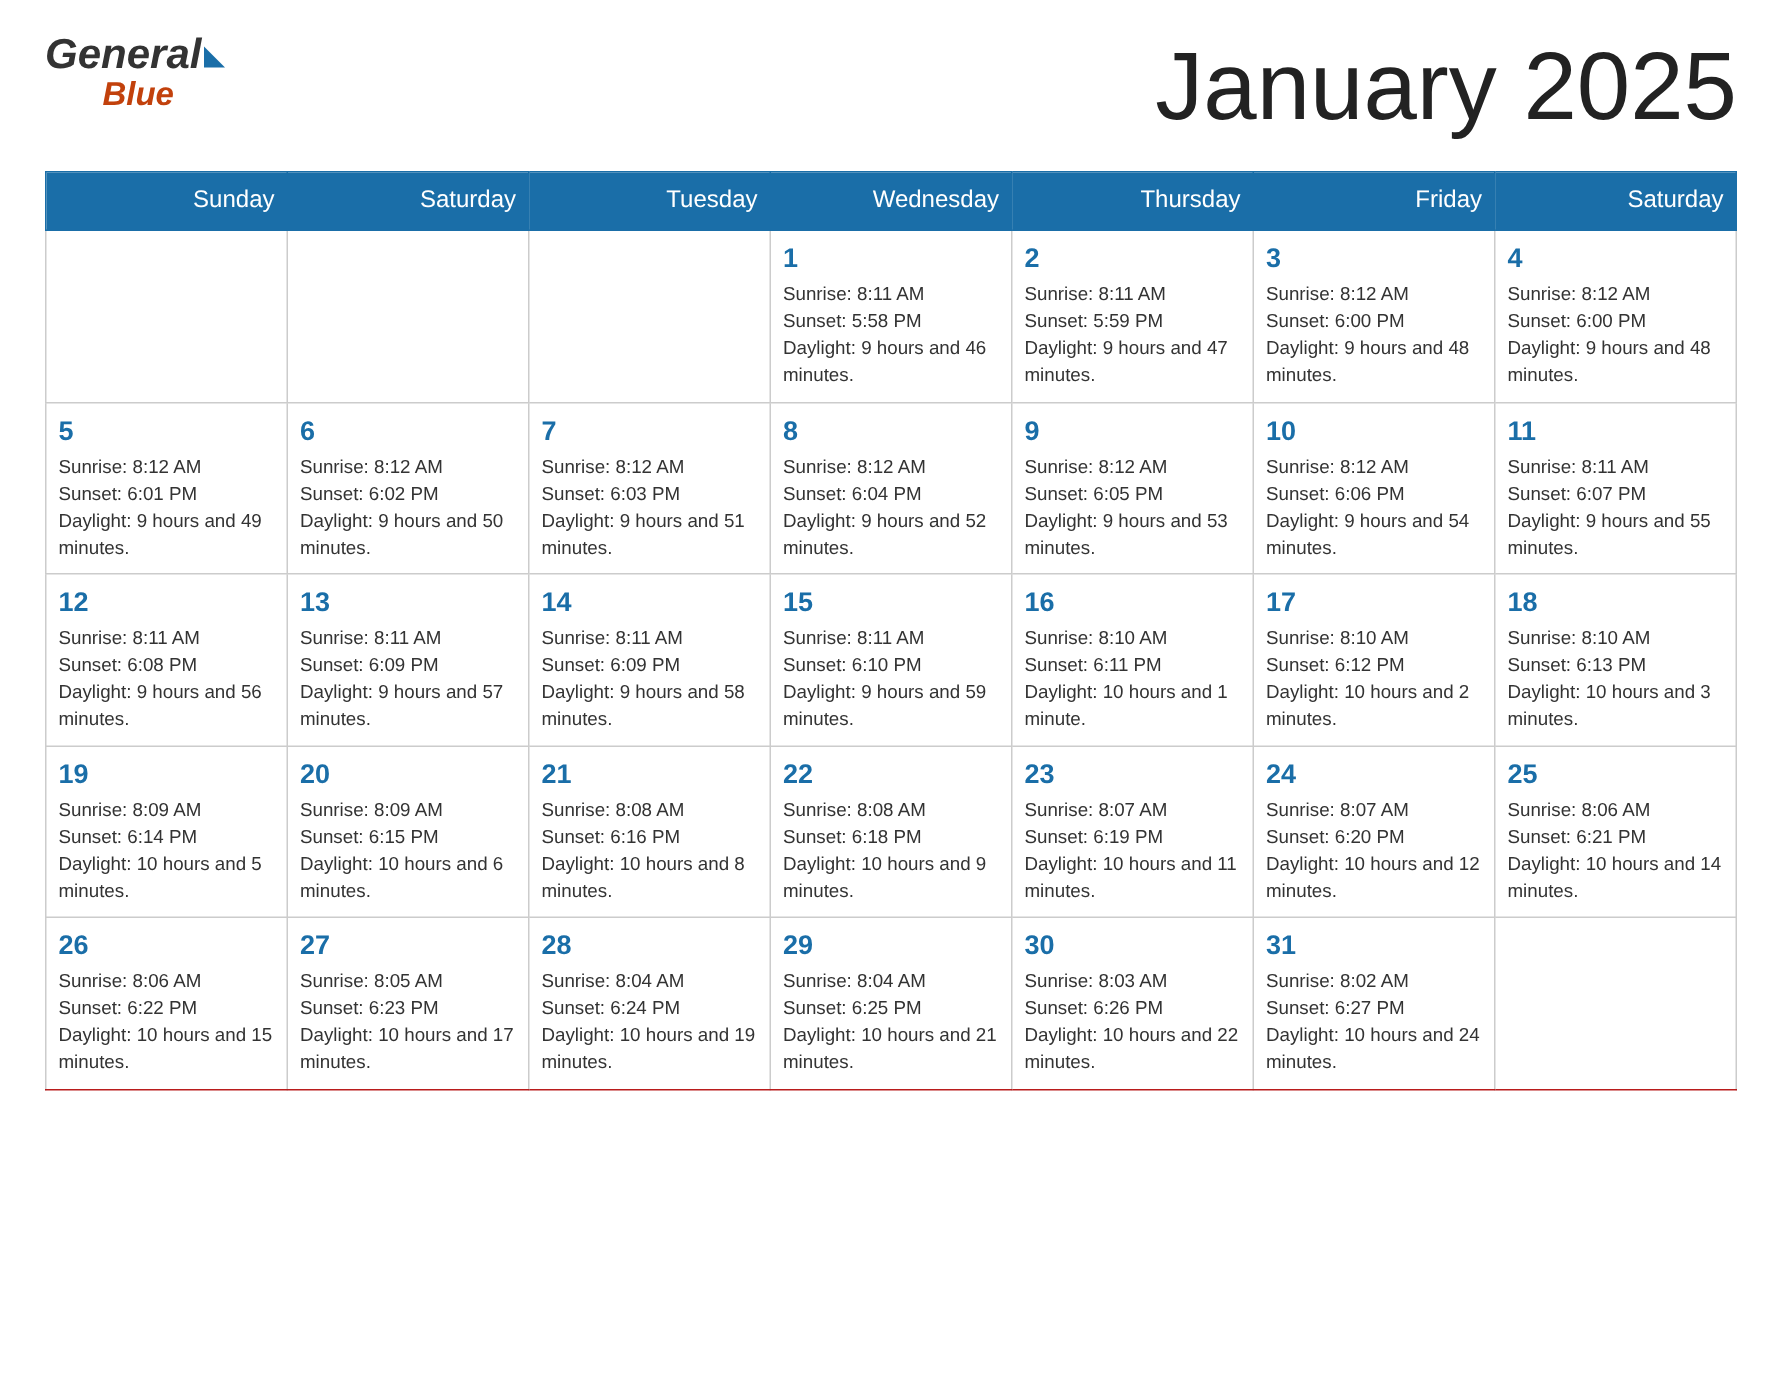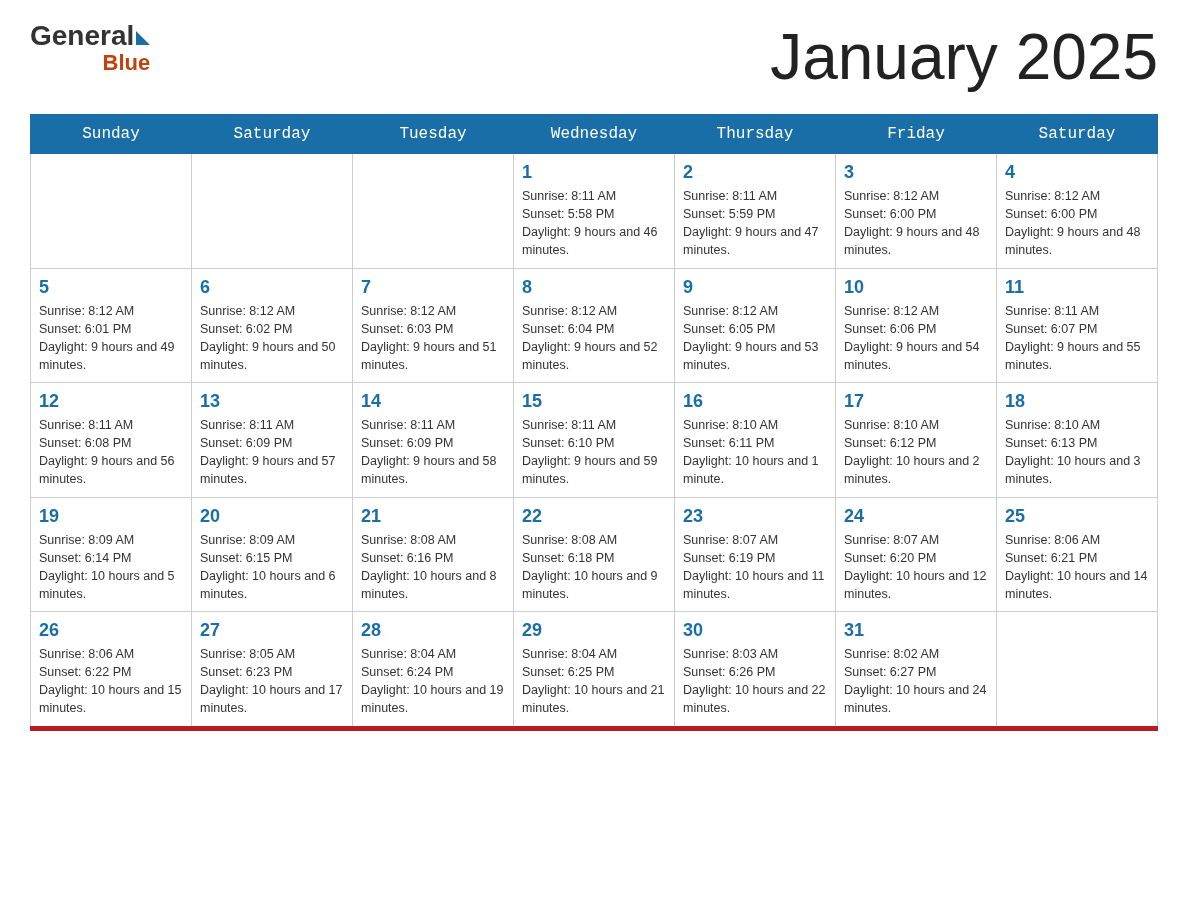--- a/index.html
+++ b/index.html
@@ -12,21 +12,22 @@
     }
     .header {
       display: flex;
       justify-content: space-between;
       align-items: flex-start;
       margin-bottom: 20px;
     }
     .logo {
       display: flex;
       flex-direction: column;
-      align-items: flex-end;
+      align-items: center;
+      font-style: italic;
     }
     .logo-text {
       display: flex;
       align-items: center;
       font-size: 28px;
       font-weight: bold;
       color: #333;
     }
     .logo-general {
       color: #333;
@@ -62,25 +63,24 @@
     }
     .calendar-table {
       width: 100%;
       border-collapse: collapse;
       table-layout: fixed;
     }
     .calendar-table th {
       background-color: #1a6ea8;
       color: white;
       padding: 10px 8px;
-      text-align: center;
+      text-align: right;
       font-size: 16px;
       font-weight: normal;
       border: 1px solid #1a6ea8;
-      font-family: Liberation Mono, monospace;
     }
     .calendar-table td {
       vertical-align: top;
       padding: 8px;
       border: 1px solid #ccc;
       height: 110px;
       font-size: 13px;
       color: #333;
     }
     .day-number {
@@ -92,21 +92,21 @@
     }
     .day-info {
       font-size: 12.5px;
       line-height: 1.45;
       color: #333;
     }
     .empty-cell {
       background: #fff;
     }
     tr:last-child td {
-      border-bottom: 5px solid #b91c1c;
+      border-bottom: 1px solid #b91c1c;
     }
   </style>
 </head>
 <body>
 
 <div class="header">
   <div class="logo">
     <div class="logo-text">
       <span class="logo-general">General</span>
       <span class="logo-arrow"></span>

